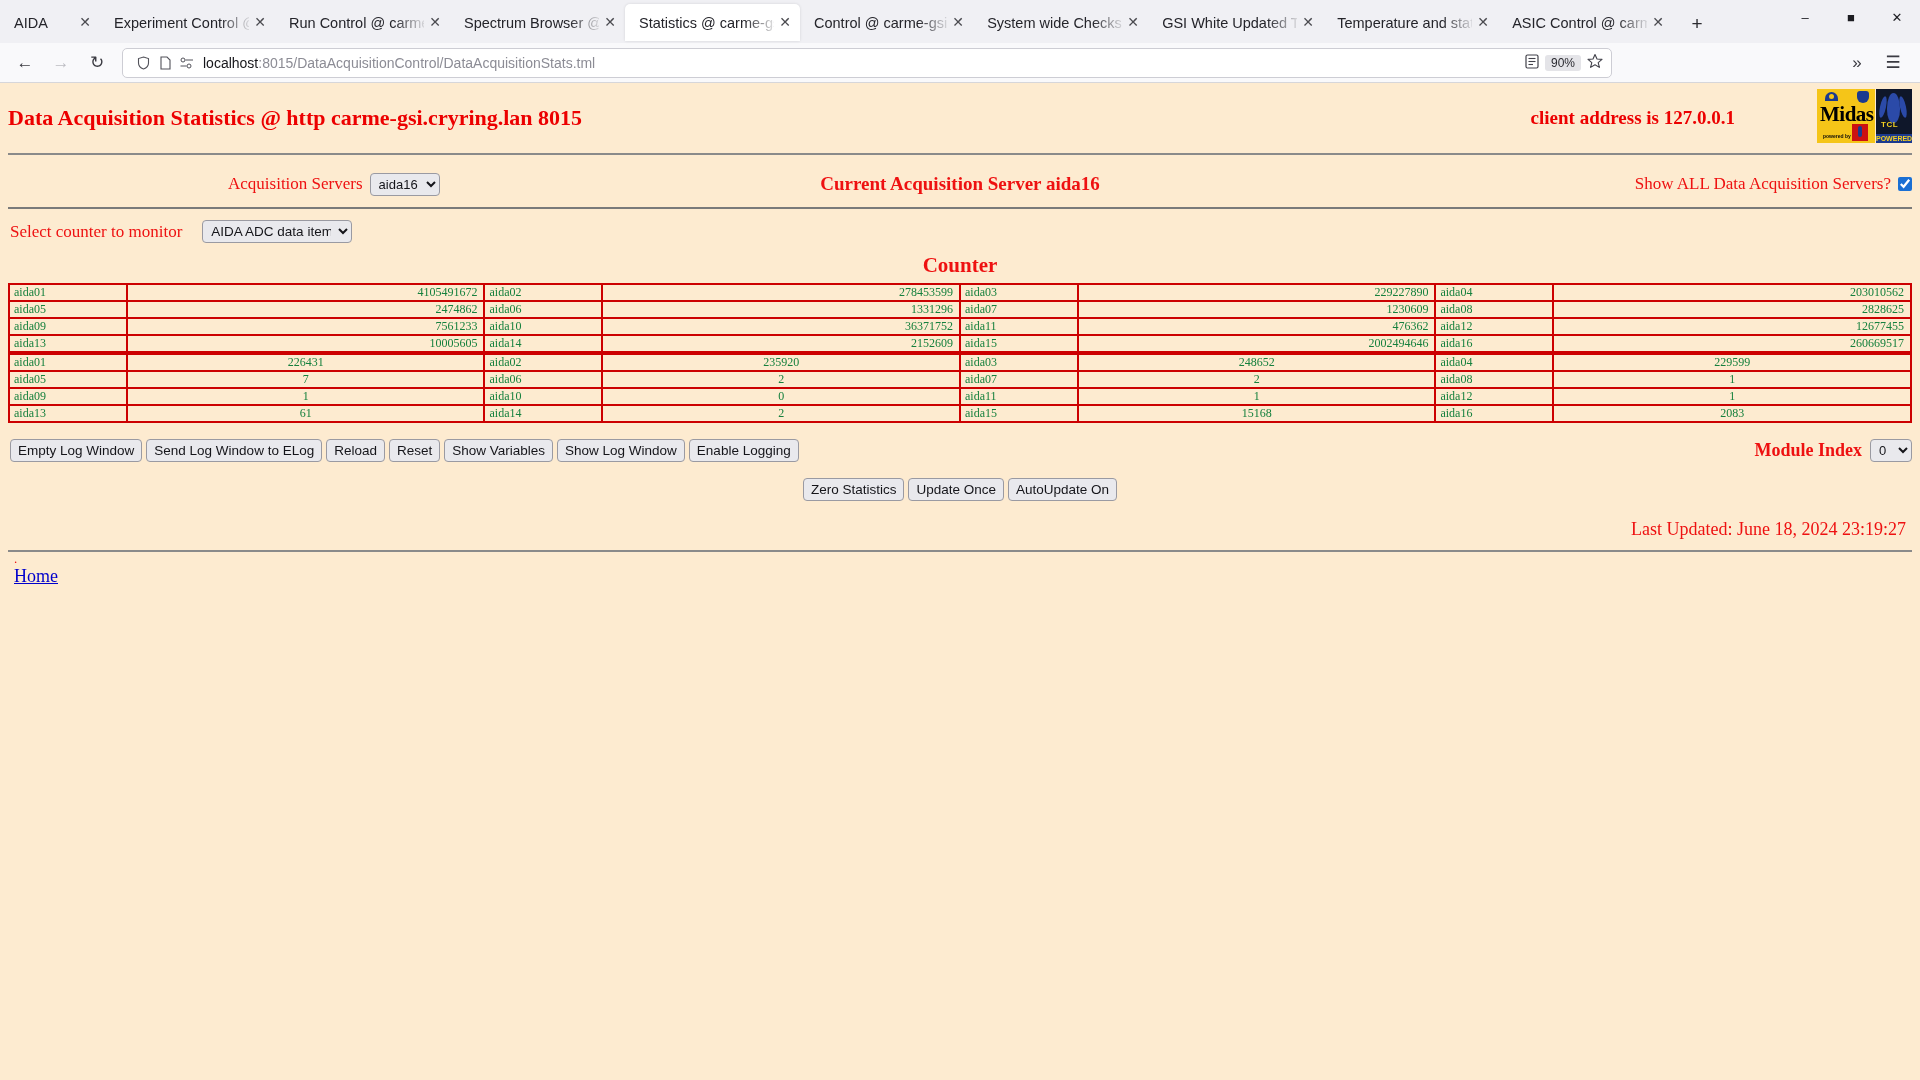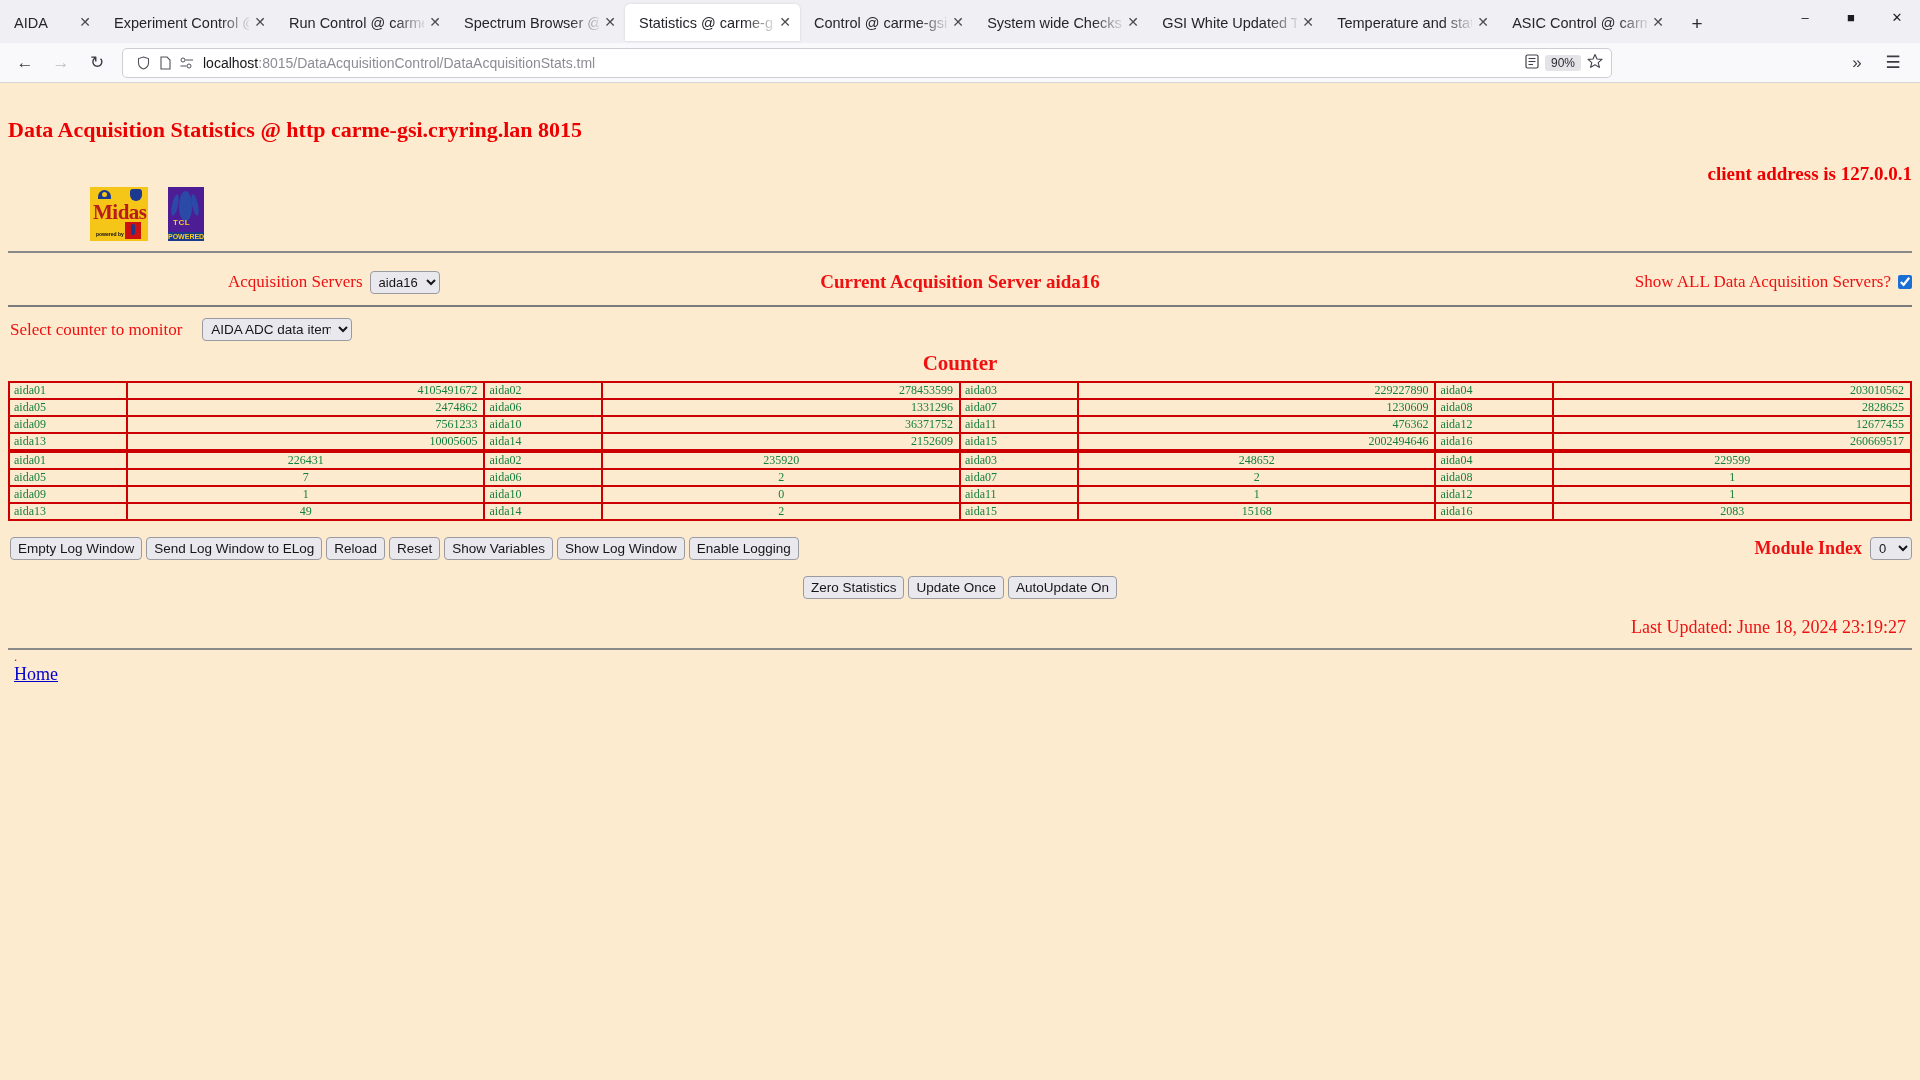--- a/index.html
+++ b/index.html
@@ -90,38 +90,38 @@
   
   .page {
     flex: 1 1 auto;
     background: #fdebd0;
     overflow: hidden;
     padding: 0 8px;
     font-family: "Liberation Serif", serif;
     color: #f00000;
     position: relative;
   }
-  .hdr-row { display: flex; align-items: flex-start; padding-top: 16px; flex-direction: column; }
+  .hdr-row { display: flex; align-items: flex-start; padding-top: 4px; }
   .hdr-title {
     font-family: "Liberation Serif", serif;
     font-weight: bold; font-size: 22px; color: #ec0000;
     flex: 0 0 auto; margin-top: 18px;
   }
   .hdr-client {
     font-family: "Liberation Serif", serif;
     font-weight: bold; font-size: 19px; color: #ec0000;
     margin: 20px 0 0 auto;
   }
   .logos { display: flex; align-items: flex-start; margin-left: 82px; margin-top: 2px; }
   .logo-midas {
     width: 58px; height: 54px; background: #f5c518; position: relative; overflow:hidden;
     font-family: "Liberation Serif", serif;
   }
   .logo-midas .m-main {
-    position: absolute; left: 3px; top: 13px; font-size: 21px; font-weight: bold; color: #b91c1c; letter-spacing: -0.5px;
+    position: absolute; left: 3px; top: 13px; font-size: 21px; font-weight: bold; color: #000000; letter-spacing: -0.5px;
   }
   .logo-midas .m-dome {
     position: absolute; left: 8px; top: 3px; width: 13px; height: 9px;
     background: #1b3a8f; border-radius: 7px 7px 0 0;
   }
   .logo-midas .m-dome:after {
     content:""; position:absolute; left:4px; top:2px; width:5px; height:5px; background:#f5c518; border-radius:50%;
   }
   .logo-midas .m-shield {
     position: absolute; right: 6px; top: 2px; width: 12px; height: 12px;
@@ -131,21 +131,21 @@
     position: absolute; left: 6px; bottom: 4px; font-size: 5px; font-weight: bold; color:#0b0b0b;
     font-family: "Liberation Sans", sans-serif;
   }
   .logo-midas .m-badge {
     position: absolute; right: 7px; bottom: 2px; width: 16px; height: 17px; background: #cc1111;
   }
   .logo-midas .m-badge:after {
     content:""; position:absolute; left:6px; top:2px; width:4px; height:11px; background:#1b3a8f; border-radius:2px;
   }
   .logo-tcl {
-    width: 36px; height: 54px; background: #4c1d95; margin-left: 20px; position: relative; overflow: hidden;
+    width: 36px; height: 54px; background: #0f172a; margin-left: 1px; position: relative; overflow: hidden;
   }
   .logo-tcl .t-feather {
     position:absolute; left: 11px; top: 4px; width: 13px; height: 30px;
     background: #2b4aa8; border-radius: 50% 50% 45% 45%;
   }
   .logo-tcl .t-feather:before {
     content:""; position:absolute; left:-7px; top:3px; width:6px; height:22px; background:#2b4aa8;
     border-radius: 50%; transform: rotate(12deg);
   }
   .logo-tcl .t-feather:after {
@@ -445,21 +445,21 @@
           <td class="val">1</td>
           <td class="name">aida10</td>
           <td class="val">0</td>
           <td class="name">aida11</td>
           <td class="val">1</td>
           <td class="name">aida12</td>
           <td class="val">1</td>
         </tr>
         <tr>
           <td class="name">aida13</td>
-          <td class="val">49</td>
+          <td class="val">61</td>
           <td class="name">aida14</td>
           <td class="val">2</td>
           <td class="name">aida15</td>
           <td class="val">15168</td>
           <td class="name">aida16</td>
           <td class="val">2083</td>
         </tr>
       </tbody>
     </table>
 

